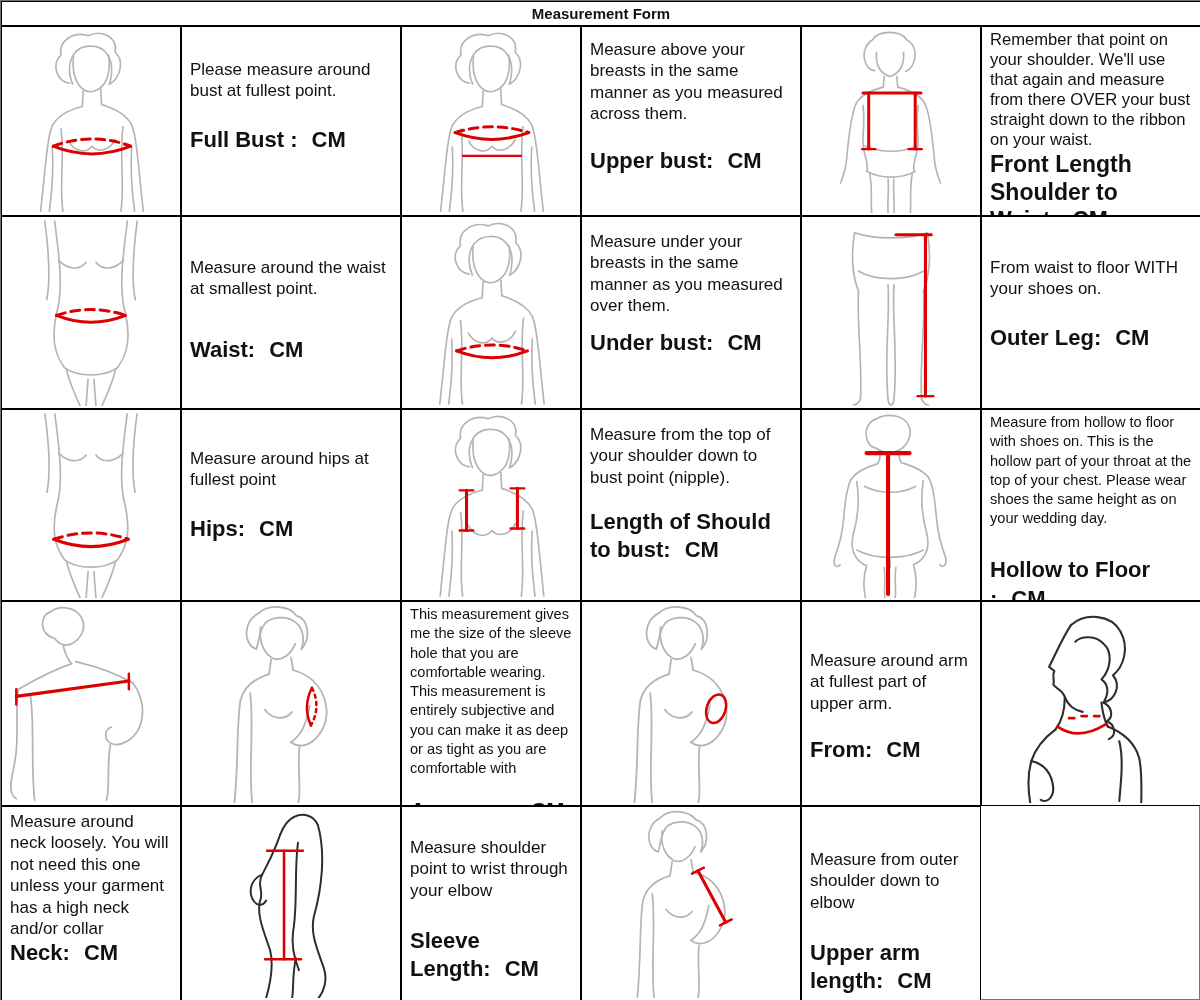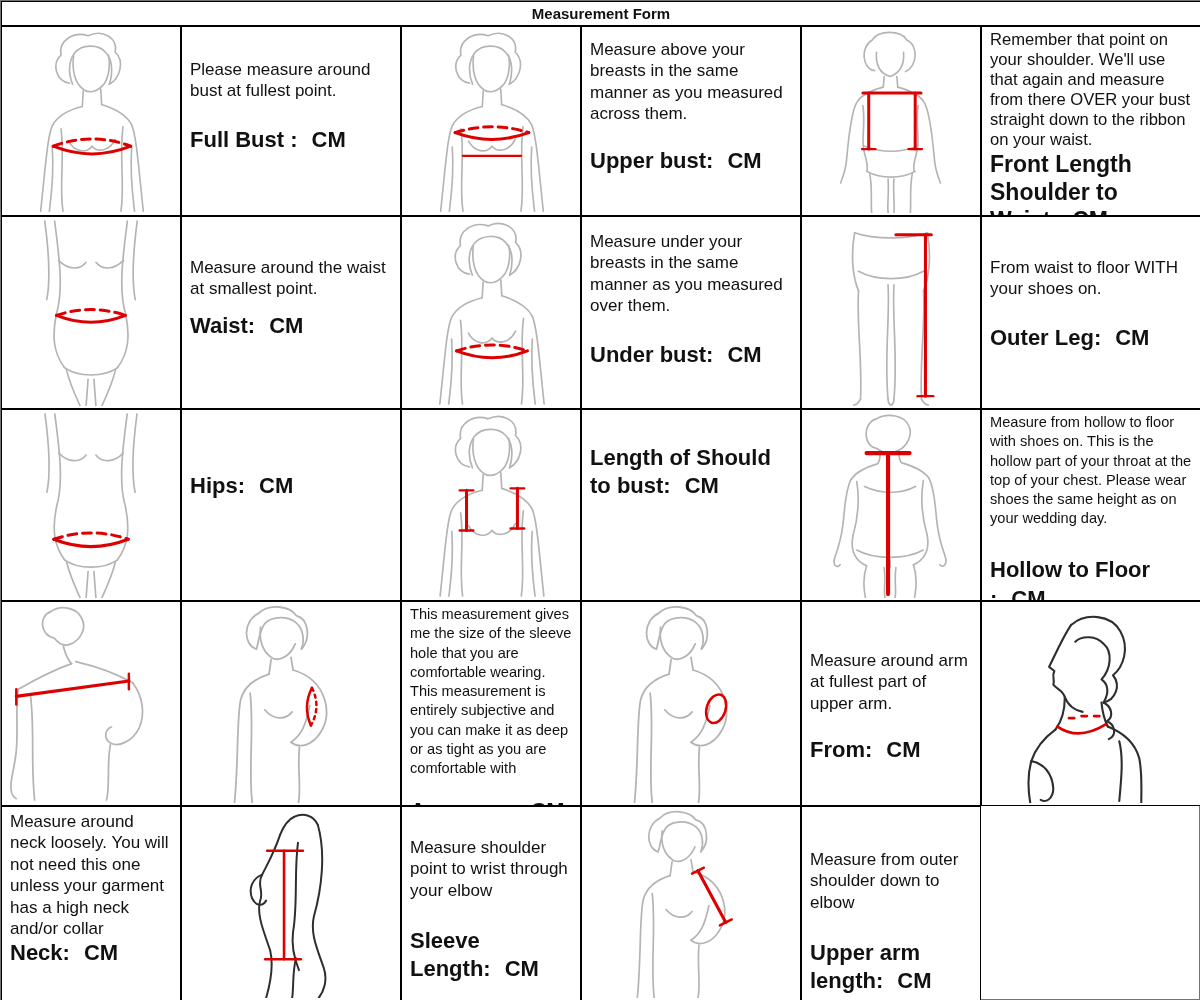--- a/index.html
+++ b/index.html
@@ -210,32 +210,32 @@
 
   <div class="cell fig-cell">
     <svg class="fig" viewBox="0 0 170 190" role="img">
       <use href="#sym-torso"></use>
       <path class="red s3" d="M50,98 Q85,112 120,98"></path>
       <path class="red s3 dash" d="M50,98 Q85,86 120,98"></path>
     </svg>
   </div>
   <div class="cell text-cell" style="padding-top:40px">
     <p class="body">Measure around the waist at smallest point.</p>
-    <p class="label" style="margin-top:12px"><span>Waist:</span><span class="unit">CM</span></p>
+    <p class="label" style="margin-top:36px"><span>Waist:</span><span class="unit">CM</span></p>
   </div>
   <div class="cell fig-cell">
     <svg class="fig" viewBox="0 0 170 190" role="img">
       <use href="#sym-upper"></use>
       <path class="red s3" d="M50,134 Q86,148 122,134"></path>
       <path class="red s3 dash" d="M50,134 Q86,122 122,134"></path>
     </svg>
   </div>
   <div class="cell text-cell" style="padding-top:14px">
     <p class="body">Measure under your breasts in the same manner as you measured over them.</p>
-    <p class="label" style="margin-top:24px"><span>Under bust:</span><span class="unit">CM</span></p>
+    <p class="label" style="margin-top:12px"><span>Under bust:</span><span class="unit">CM</span></p>
   </div>
   <div class="cell fig-cell">
     <svg class="fig" viewBox="0 0 170 190" role="img">
       <use href="#sym-legs"></use>
       <path class="red s3" d="M90,16 L126,16"></path>
       <path class="red s3" d="M120,16 L120,180"></path>
       <path class="red s24" d="M112,180 L128,180"></path>
     </svg>
   </div>
   <div class="cell text-cell" style="padding-top:40px">
@@ -244,30 +244,32 @@
   </div>
 
   <div class="cell fig-cell">
     <svg class="fig" viewBox="0 0 170 190" role="img">
       <use href="#sym-torso"></use>
       <path class="red s3" d="M47,130 Q85,145 123,130"></path>
       <path class="red s3 dash" d="M47,130 Q85,117 123,130"></path>
     </svg>
   </div>
   <div class="cell text-cell" style="padding-top:38px">
+    <p class="body">Measure around hips at fullest point</p>
     <p class="label" style="margin-top:24px"><span>Hips:</span><span class="unit">CM</span></p>
   </div>
   <div class="cell fig-cell">
     <svg class="fig" viewBox="0 0 170 190" role="img">
       <use href="#sym-upper"></use>
       <path class="red s3" d="M60,80 L60,121 M112,78 L112,119"></path>
       <path class="red s24" d="M53,80 L67,80 M53,121 L67,121 M105,78 L119,78 M105,119 L119,119"></path>
     </svg>
   </div>
   <div class="cell text-cell" style="padding-top:14px">
+    <p class="body">Measure from the top of your shoulder down to bust point (nipple).</p>
     <p class="label" style="margin-top:20px"><span>Length of Should to bust:</span><span class="unit">CM</span></p>
   </div>
   <div class="cell fig-cell">
     <svg class="fig" viewBox="0 0 170 190" role="img">
       <use href="#sym-backfull"></use>
       <path class="red s4" d="M60,42 L104,42"></path>
       <path class="red s4" d="M82,42 L82,186"></path>
     </svg>
   </div>
   <div class="cell text-cell small" style="padding-top:3px">

